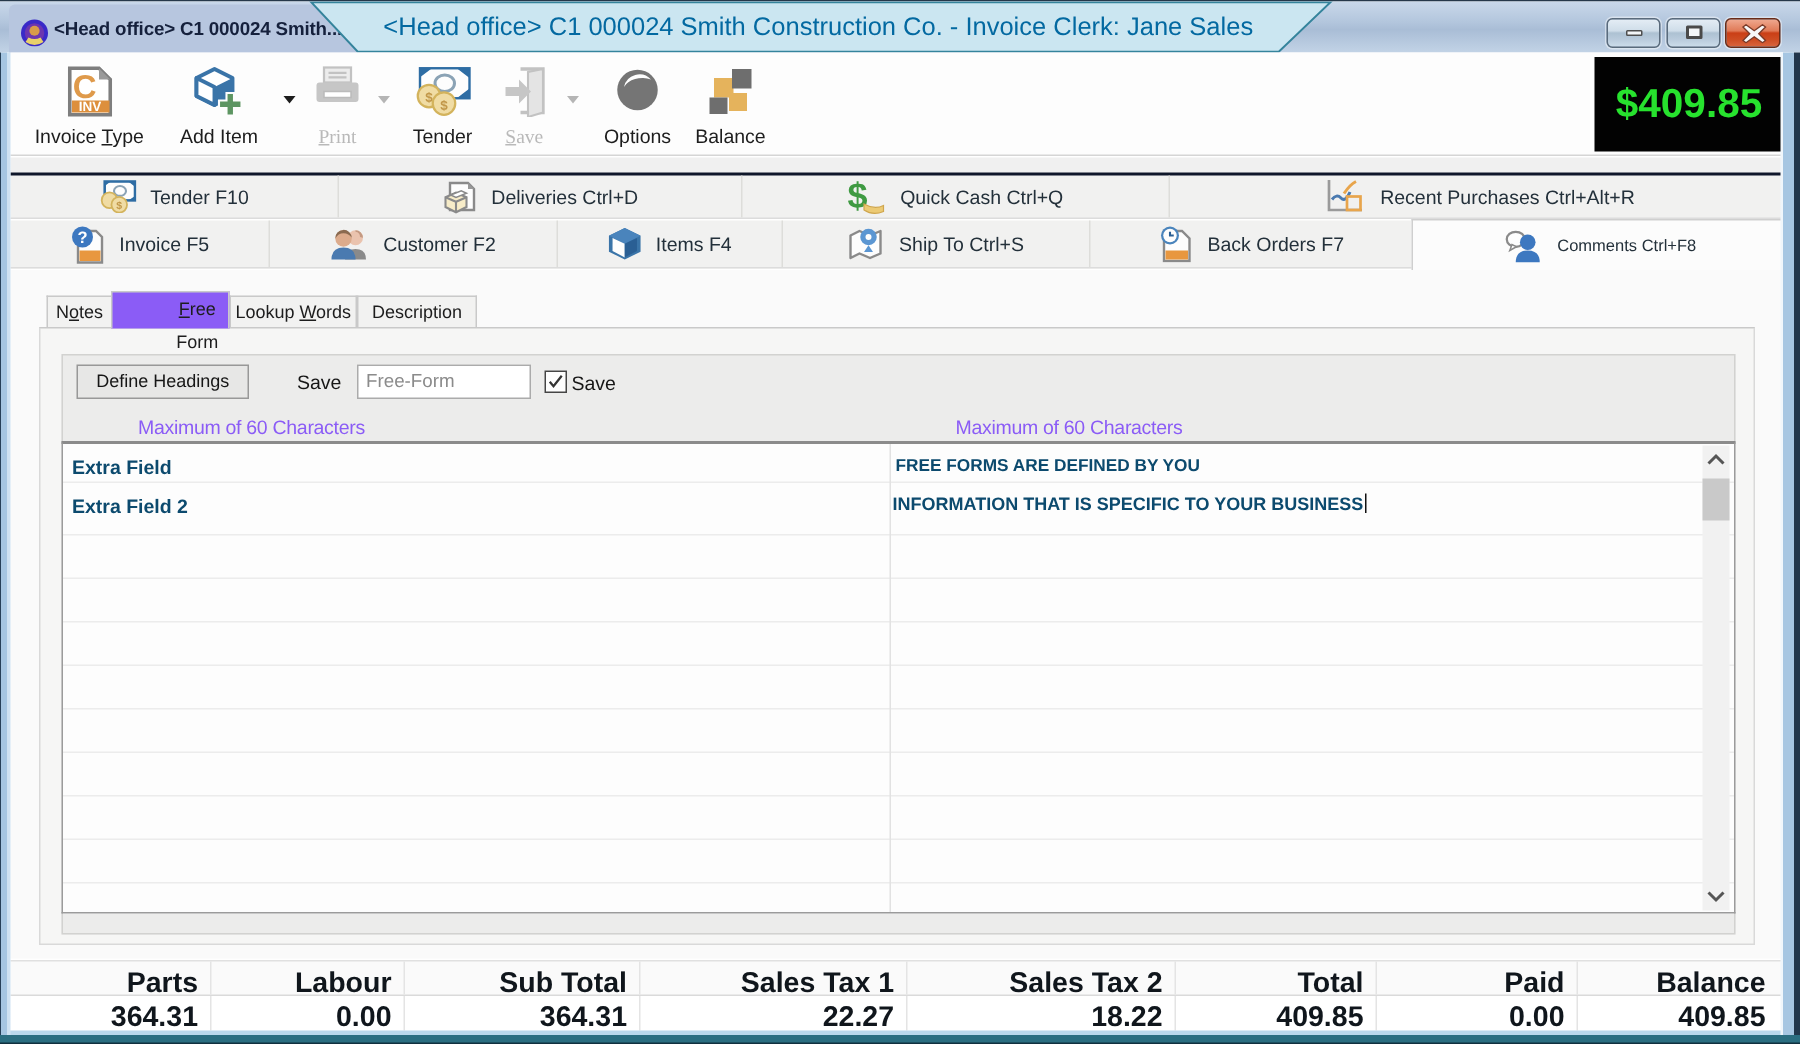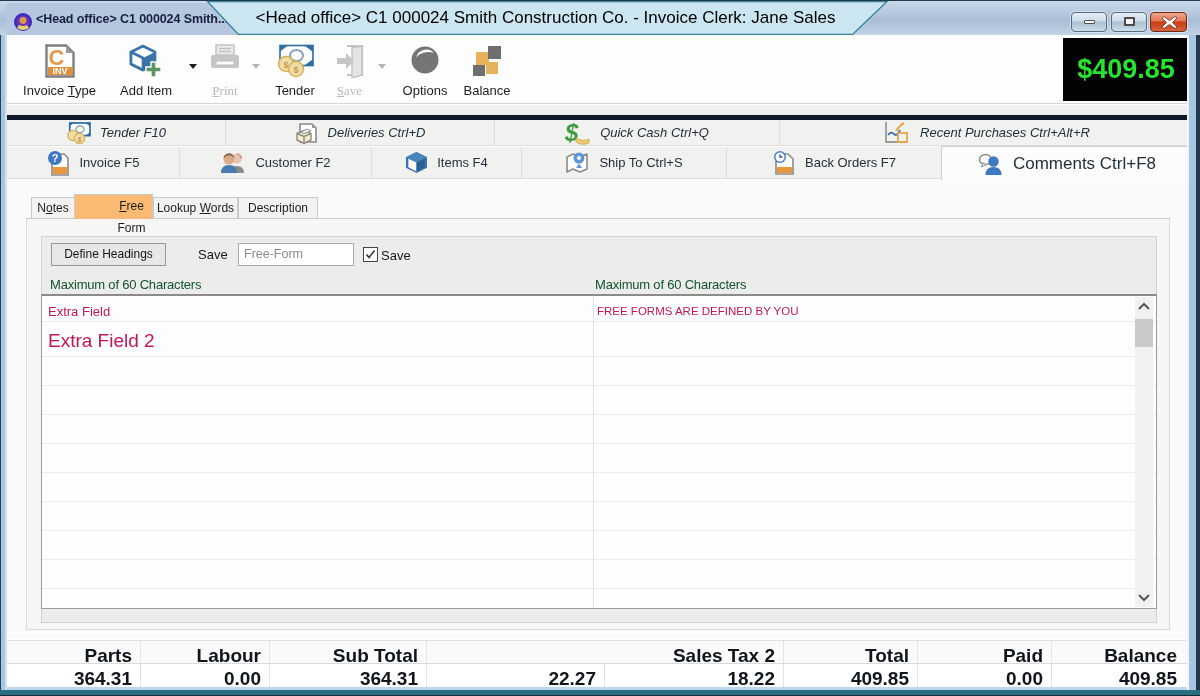--- a/index.html
+++ b/index.html
@@ -15,70 +15,70 @@
   background:linear-gradient(90deg,#274058 0 1px,#a6c6e2 1px 5px,#cfe2f2 5px 7px); }
 #rborder { z-index:5; left:1187px; top:35px; width:13px; height:655px;
   background:linear-gradient(90deg,#f0f6fb 0 2px,#a6c6e2 2px 9px,#22374c 9px 13px); }
 #botblue { left:0; top:687px; width:1200px; height:3px; background:#bad8ec; }
 #botteal { left:0; top:690px; width:1200px; height:6px; background:#2b6e81; border-bottom:1px solid #11303e; }
 
 #smalltab { left:6px; top:3px; width:232px; height:32px; background:#b7c6df; border-radius:4px 4px 0 0; }
 #smalltab .txt { position:absolute; left:30px; top:9px; font-size:12.5px; letter-spacing:-0.1px; font-weight:600; color:#15203c; white-space:nowrap; }
 #trapez { left:200px; top:1px; width:695px; height:34px; }
 #traptxt { left:238px; top:1px; width:615px; height:34px; line-height:34px; text-align:center;
-  font-size:17px; color:#000000; white-space:nowrap; }
+  font-size:17px; color:#0369a1; white-space:nowrap; }
 
 .wbtn { position:absolute; top:12px; width:36px; height:20px; border-radius:4px;
   border:1px solid #5a6b7c; box-shadow:0 0 0 1px rgba(255,255,255,0.45);
   background:linear-gradient(180deg,#e4edf5 0%,#cfdde9 42%,#adc1d2 50%,#b8cadb 72%,#ccdcea 100%); }
 .wbtn.close { background:linear-gradient(180deg,#efa88f 0%,#e07a57 42%,#ca3f16 50%,#ce4d23 75%,#d8643d 100%); border-color:#692c18; }
 
 
 #toolbar { left:7px; top:35px; width:1186px; height:69px; background:#fdfdfd; border-bottom:1px solid #d5d5d5; }
 .tbitem { position:absolute; top:0; text-align:center; }
 .tbitem .lbl { position:absolute; left:0; right:0; top:48px; font-size:13px; color:#1d1d1d; white-space:nowrap; }
 .tbitem.gray .lbl { color:#b9b9b9;font-family:Liberation Serif, serif; }
 .tbicon { position:absolute; top:9px; left:50%; transform:translateX(-50%); }
 .ddarrow { position:absolute; width:0; height:0; border-left:4px solid transparent; border-right:4px solid transparent; border-top:5px solid #1d1d1d; top:29px; }
 .ddarrow.gray { border-top-color:#b5b5b5; }
 #display { left:1063px; top:38px; width:126px; height:63px; background:#020202; color:#27e22e;
   font-size:27px; font-weight:bold; text-align:center; line-height:62px; letter-spacing:0px; }
 
 #graystrip { left:7px; top:105px; width:1186px; height:10px; background:#f0f0f0; }
 
 
-#tabrow1 { left:7px; top:115px; width:1186px; height:31px; background:#f1f1f0; border-top:5px solid #0f172a; border-bottom:1px solid #dcdcdc;font-style:italic; }
+#tabrow1 { left:7px; top:115px; width:1186px; height:31px; background:#f1f1f0; border-top:2px solid #0f172a; border-bottom:1px solid #dcdcdc; }
 #tabrow2 { left:7px; top:147px; width:1186px; height:32px; background:#f1f1f0; border-bottom:1px solid #dcdcdc; }
 .bigtab { position:absolute; top:0; height:100%; display:flex; align-items:center; justify-content:center; gap:9px;
   font-size:13px; color:#23303a; border-right:1px solid #ddddda; }
 .bigtab svg { flex:none; }
 #commtab { position:absolute; left:934px; top:-1px; width:252px; height:34px; background:#fcfcfc;
-  border:1px solid #cfcfcf; border-bottom:none; display:flex; align-items:center; justify-content:center; gap:9px; font-size:17px; color:#23303a; }
+  border:1px solid #cfcfcf; border-bottom:none; display:flex; align-items:center; justify-content:center; gap:9px; font-size:11px; color:#23303a; }
 
 
 #content { left:7px; top:180px; width:1186px; height:459px; background:#fafafa; }
 
 .itab { position:absolute; top:17px; height:21px; background:#f2f2f1; border:1px solid #c9c9c9; border-bottom:none;
   font-size:12px; color:#1d1d1d; text-align:center; line-height:20px; }
-#itabactive { position:absolute; left:67px; top:14px; width:79px; height:25px; background:#fdba74; border:1px solid #c9c9c9; border-bottom:none;
+#itabactive { position:absolute; left:67px; top:14px; width:79px; height:25px; background:#8b5cf6; border:1px solid #c9c9c9; border-bottom:none;
   font-size:12px; color:#1d1d1d; text-align:center; line-height:22px; z-index:3;padding-left:36px; }
 #page { left:19px; top:38px; width:1144px; height:412px; background:#f6f6f5; border:1px solid #d9d9d9; border-top:1px solid #c9c9c9; }
 #panel { left:14px; top:17px; width:1116px; height:387px; background:#ececeb; border:1px solid #d2d2d0; }
 
 #defbtn { left:9px; top:6px; width:115px; height:23px; background:#e7e7e6; border:1px solid #989898; font-size:12px; color:#161616; text-align:center; line-height:21px; }
 #namelbl { left:156px; top:10px; font-size:13px; color:#161616; }
 #namebox { left:196px; top:6px; width:116px; height:23px; background:#fff; border:1px solid #ababab; font-size:12.5px; color:#8b8b8b; line-height:21px; padding-left:5px; }
 #savechk { left:321px; top:10px; width:15px; height:15px; background:#fdfdfd; border:1px solid #454545; }
 #savelbl { left:339px; top:11px; font-size:13px; color:#161616; }
-.colhdr { position:absolute; top:40px; font-size:13px; color:#14532d; letter-spacing:-0.2px; }
+.colhdr { position:absolute; top:40px; font-size:13px; color:#8b5cf6; letter-spacing:-0.2px;margin-left:42px; }
 
 #grid { left:-1px; top:57px; width:1116px; height:315px; background:#fdfdfd; border:1px solid #9b9b9b; border-top:2px solid #8b8b8b; }
 .grow { position:absolute; left:0; width:100%; height:29px; border-bottom:1px solid #ececec; }
 #gcol { position:absolute; left:551px; top:0; width:1px; height:100%; background:#e2e2e2; }
-.gtxt { position:absolute; font-size:12.5px; color:#be185d; white-space:nowrap; }
+.gtxt { position:absolute; font-size:12.5px; color:#0c4a6e; white-space:nowrap;font-weight:bold; }
 
 #vscroll { position:absolute; right:3px; top:1px; width:18px; height:310px; background:#f1f1f1; }
 #vthumb { position:absolute; left:0; top:22px; width:18px; height:28px; background:#c9c9c9; }
 
 
 #summary { left:7px; top:640px; width:1186px; height:47px; background:#fff; }
 #sumhdr { position:absolute; left:0; top:0; width:100%; height:24px; border-top:1px solid #e0e0e0; border-bottom:1px solid #dadada; background:#fafafa; }
 #sumval { position:absolute; left:0; top:24px; width:100%; height:23px; }
 .scell { position:absolute; top:0; height:100%; font-size:19px; font-weight:bold; color:#10161c; text-align:right; padding:4px 8px 0 0; border-right:1px solid #e4e4e4; }
 </style>
@@ -304,21 +304,22 @@
       </div>
       <div class="abs" id="savelbl">Save</div>
       <div class="colhdr" style="left:8px">Maximum of 60 Characters</div>
       <div class="colhdr" style="left:553px">Maximum of 60 Characters</div>
       <div class="abs" id="grid">
         <div class="grow" style="top:0;height:26px">
             <span class="gtxt" style="left:6px;top:8px;font-size:13px">Extra Field</span>
             <span class="gtxt" style="left:555px;top:9px;font-size:11.5px">FREE FORMS ARE DEFINED BY YOU</span>
           </div>
         <div class="grow" style="top:26px;height:35px">
-            <span class="gtxt" style="left:6px;top:8px;font-size:19px">Extra Field 2</span>
+            <span class="gtxt" style="left:6px;top:8px;font-size:13px">Extra Field 2</span>
+            <span class="gtxt" style="left:553px;top:7px;font-size:12px">INFORMATION THAT IS SPECIFIC TO YOUR BUSINESS<span style="display:inline-block;width:1px;height:13px;background:#111;vertical-align:-2px;margin-left:1px"></span></span>
           </div>
         <div class="grow" style="top:61px"></div>
         <div class="grow" style="top:90px"></div>
         <div class="grow" style="top:119px"></div>
         <div class="grow" style="top:148px"></div>
         <div class="grow" style="top:177px"></div>
         <div class="grow" style="top:206px"></div>
         <div class="grow" style="top:235px"></div>
         <div class="grow" style="top:264px"></div>
         <div class="grow" style="top:293px;height:19px;border-bottom:none"></div>
@@ -335,20 +336,21 @@
       </div>
     </div>
   </div>
 </div>
 
 <div class="abs" id="summary">
   <div id="sumhdr">
     <div class="scell" style="left:0;width:134px">Parts</div>
     <div class="scell" style="left:134px;width:129px">Labour</div>
     <div class="scell" style="left:263px;width:157px">Sub Total</div>
+    <div class="scell" style="left:420px;width:178px">Sales Tax 1</div>
     <div class="scell" style="left:598px;width:179px">Sales Tax 2</div>
     <div class="scell" style="left:777px;width:134px">Total</div>
     <div class="scell" style="left:911px;width:134px">Paid</div>
     <div class="scell" style="left:1045px;width:133px;border-right:none">Balance</div>
   </div>
   <div id="sumval">
     <div class="scell" style="left:0;width:134px">364.31</div>
     <div class="scell" style="left:134px;width:129px">0.00</div>
     <div class="scell" style="left:263px;width:157px">364.31</div>
     <div class="scell" style="left:420px;width:178px">22.27</div>

